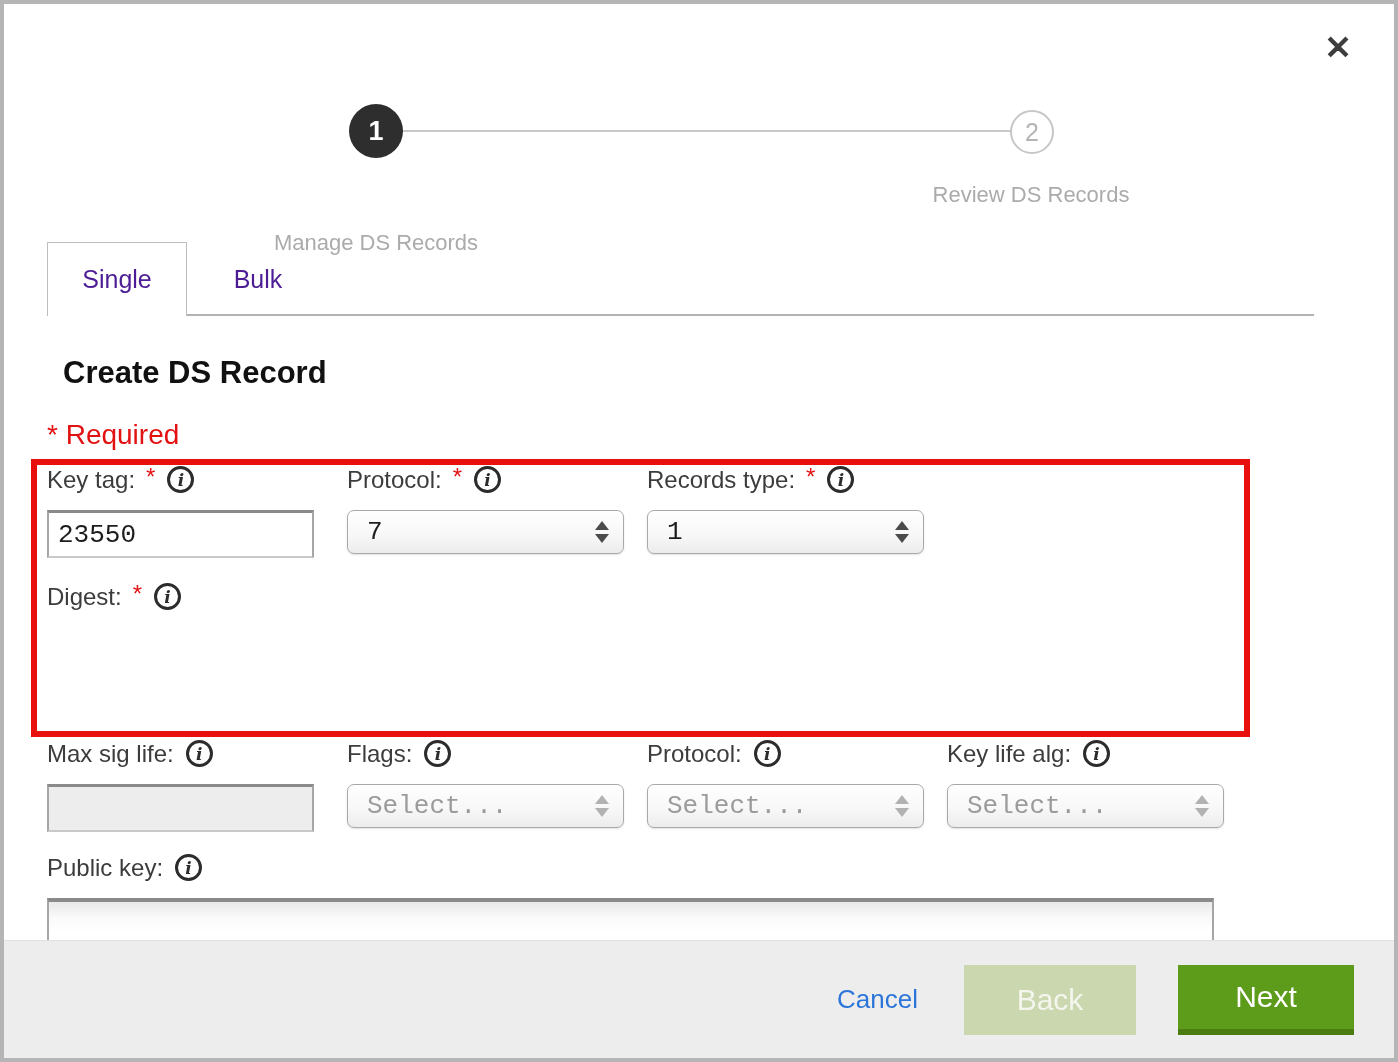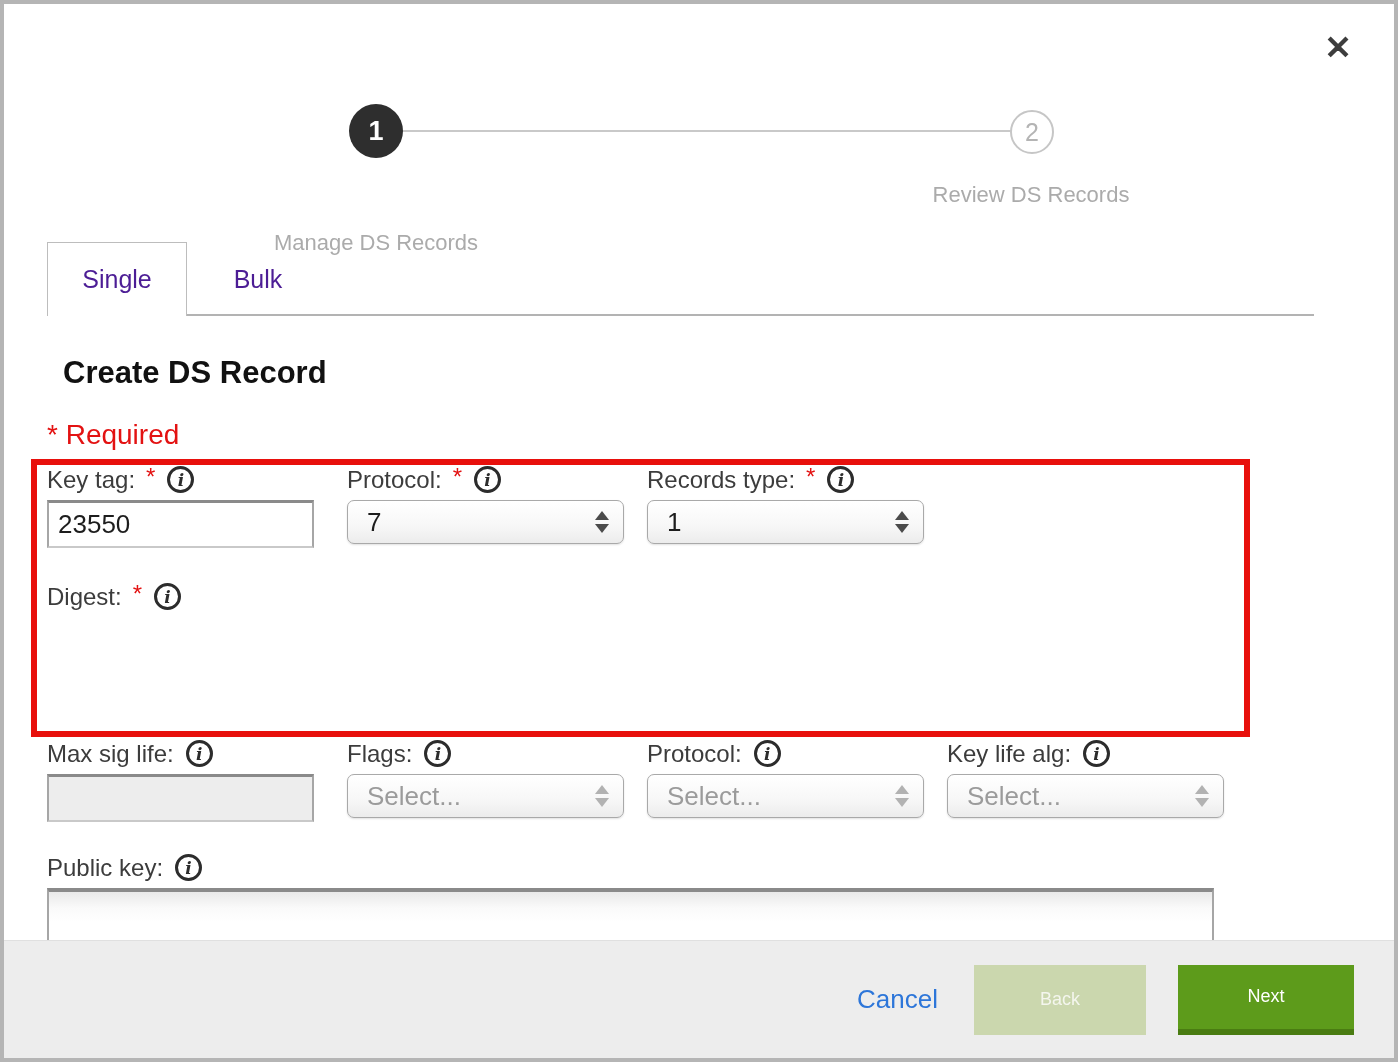--- a/index.html
+++ b/index.html
@@ -42,21 +42,21 @@
   
   .group { position:absolute; }
   .label-row { display:flex; align-items:flex-start; gap:9px; height:34px; font-size:24px; color:#3c3c3c; white-space:nowrap; }
   .req { color:#e31212; font-size:24px; position:relative; top:-3px; margin-left:2px; }
   .info-icon {
     width:27px; height:27px; border:3px solid #2c2c2c; border-radius:50%;
     display:flex; align-items:center; justify-content:center; cursor:pointer; flex:0 0 auto;
     font-family:"DejaVu Serif", serif; font-style:italic; font-weight:bold; font-size:17px; color:#2c2c2c;
     margin-left:3px;
   }
-  .control { position:relative; }
+  .control { margin-top:10px; position:relative;font-family:Liberation Mono, monospace; }
 
   .text-input {
     width:267px; height:48px; background:#fff;
     border:2px solid #a6a6a6; border-top:3px solid #8a8a8a; border-bottom:2px solid #c9c9c9;
     font-size:26px; color:#1d1d1d; display:flex; align-items:center; padding:0 9px;
   }
   .text-input.disabled { background:#ededed; }
 
   .select {
     width:277px; height:44px; border:1px solid #a9a9a9; border-radius:7px;
@@ -88,24 +88,24 @@
   .textarea-stub {
     width:1167px; height:60px;
     border:2px solid #a6a6a6; border-top:4px solid #8a8a8a; border-bottom:none;
     background:linear-gradient(180deg,#e9e9e9 0px,#fafafa 16px,#ffffff 30px);
   }
 
   
   .footer {
     position:absolute; left:0; right:0; bottom:0; height:118px; z-index:10;
     background:#ededed; border-top:1px solid #e0e0e0;
-    display:flex; align-items:center; justify-content:flex-end; gap:32px; padding-right:40px;
+    display:flex; align-items:center; justify-content:flex-end; gap:42px; padding-right:40px;
   }
   .cancel-link { color:#2d76d9; font-size:26px; text-decoration:none; cursor:pointer; margin-right:4px; }
-  .btn { border:none; font-size:18px; cursor:pointer; }
+  .btn { border:none; font-size:30px; cursor:pointer; }
   .btn.back { width:172px; height:70px; background:#cbd7ae; color:#f4f6ee; }
   .btn.next { width:176px; height:70px; background:#5d9b1b; border-bottom:6px solid #4a7c12; color:#fff; }
 </style>
 </head>
 <body>
 
 <div class="modal">
 
   <button class="close-btn">
     <span>✕</span>

